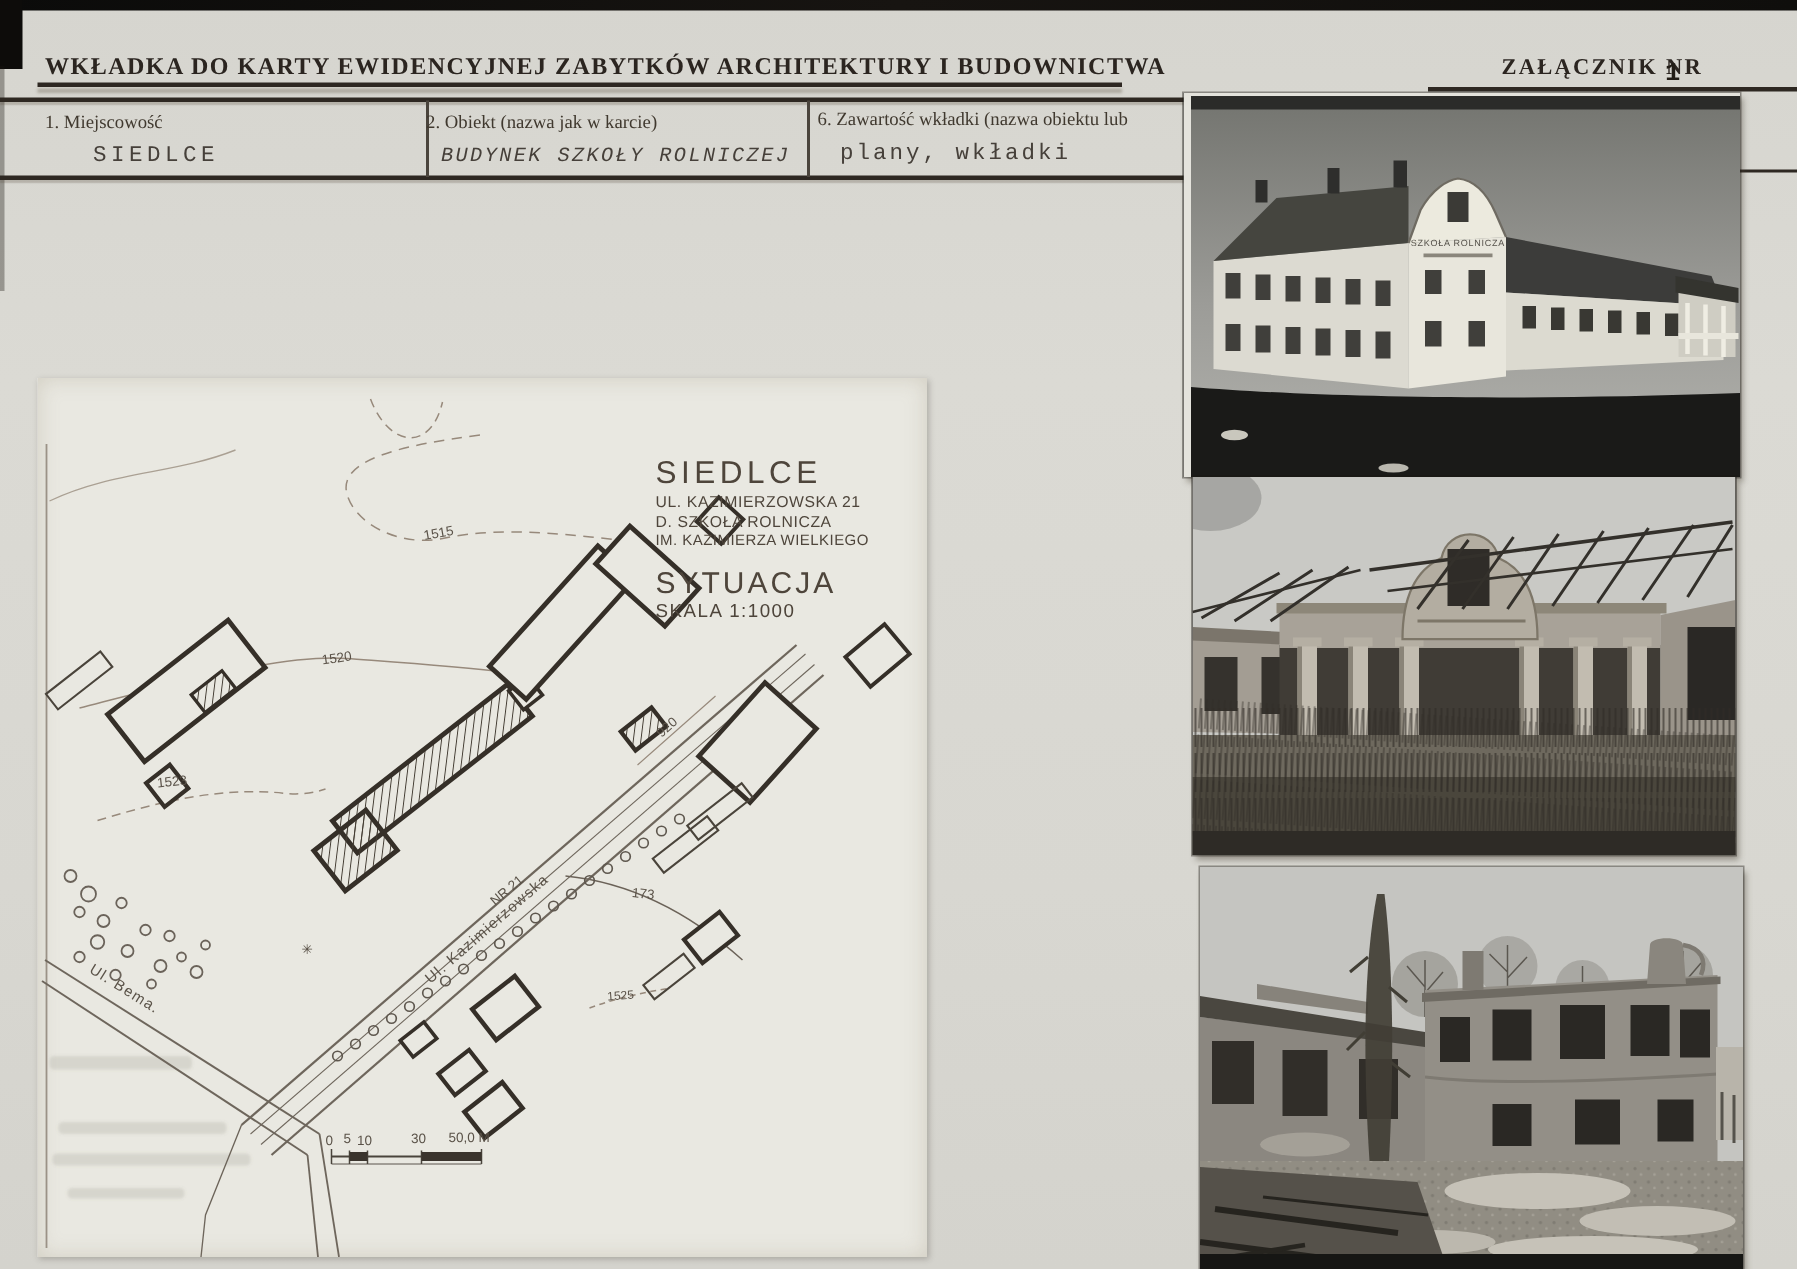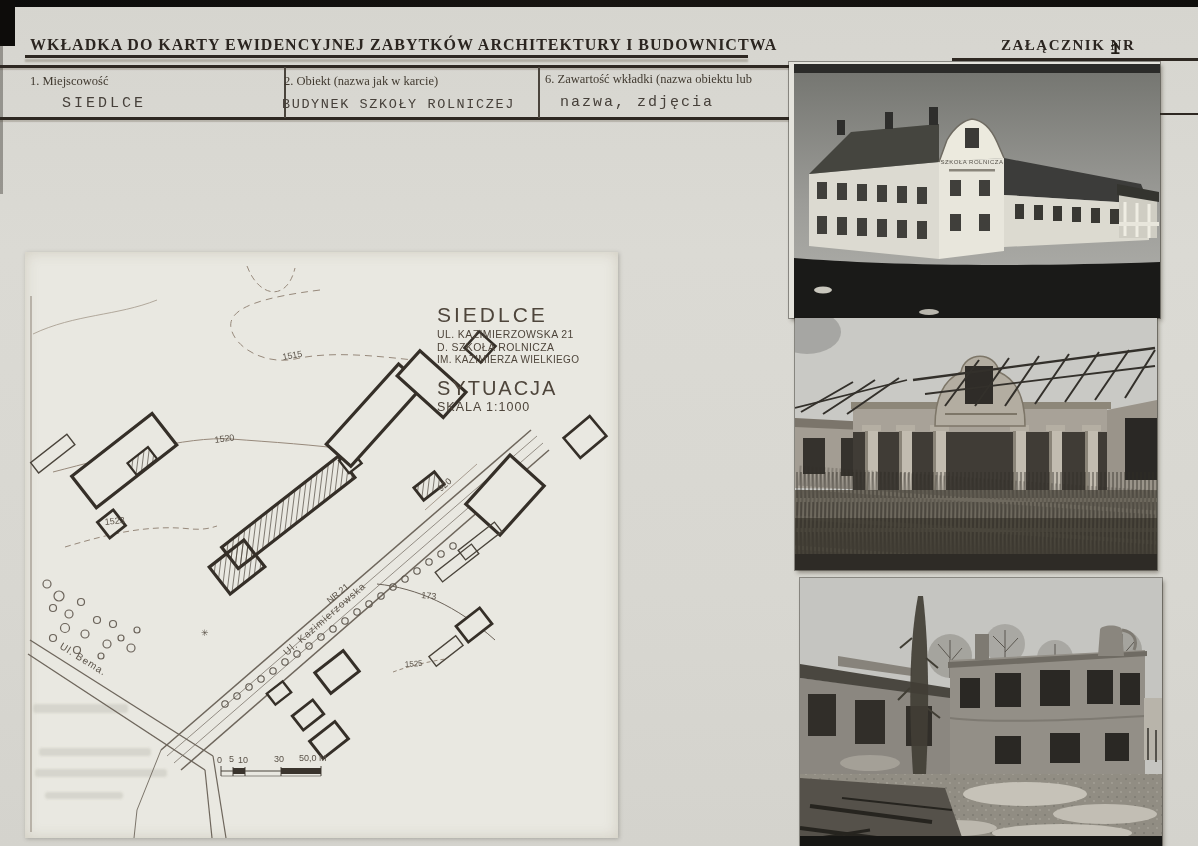--- a/index.html
+++ b/index.html
@@ -58,24 +58,24 @@
   <div class="abs rule rule-c"></div>
   <div class="abs rule rule-d"></div>
   <div class="abs rule rule-e"></div>
   <div class="abs vdiv v1"></div>
   <div class="abs vdiv v2"></div>
 
   <div class="abs f-label" style="left:30px;top:74px;">1. Miejscowość</div>
   <div class="abs f-value" style="left:62px;top:95px;">SIEDLCE</div>
 
   <div class="abs f-label" style="left:284px;top:74px;">2. Obiekt (nazwa jak w karcie)</div>
-  <div class="abs f-value f2-value" style="left:282px;top:97px;">BUDYNEK SZKOŁY ROLNICZEJ</div>
+  <div class="abs f-value f2-value" style="left:294px;top:97px;font-style:italic;">BUDYNEK SZKOŁY ROLNICZEJ</div>
 
   <div class="abs f-label" style="left:545px;top:72px;width:243px;overflow:hidden;">6. Zawartość wkładki (nazwa obiektu lub</div>
-  <div class="abs f-value" style="left:560px;top:94px;letter-spacing:2px;">nazwa, zdjęcia</div>
+  <div class="abs f-value" style="left:560px;top:94px;letter-spacing:2px;">plany, wkładki</div>
 
   <div class="abs map-sheet">
     <svg width="593" height="586" viewBox="0 0 593 586">
       <defs>
         <pattern id="hatch" width="5" height="5" patternUnits="userSpaceOnUse" patternTransform="rotate(45)">
           <line x1="0" y1="0" x2="0" y2="5" stroke="#433c33" stroke-width="1.3"></line>
         </pattern>
         <filter id="soft">
             <feGaussianBlur stdDeviation="1.2"></feGaussianBlur>
           </filter>

